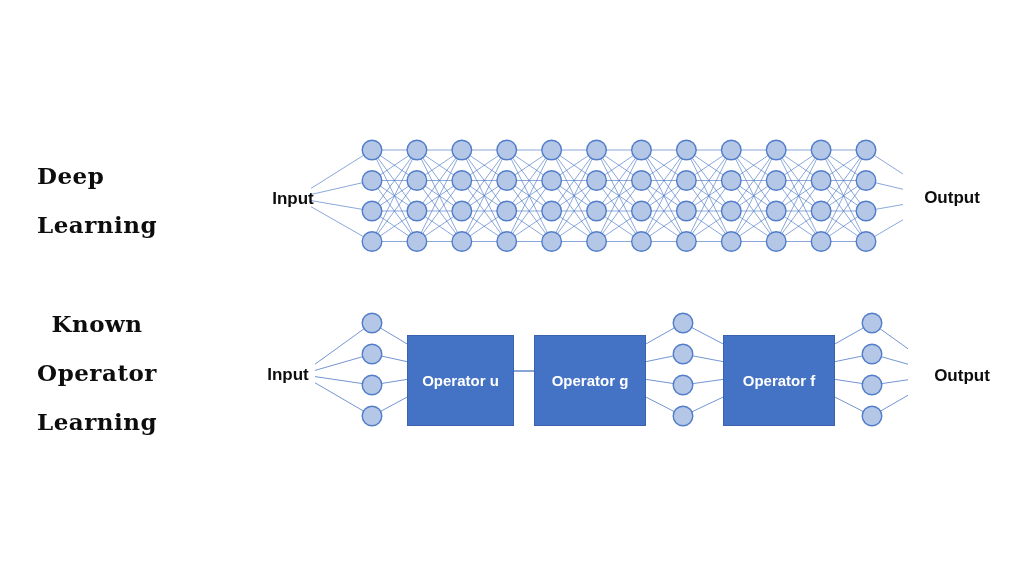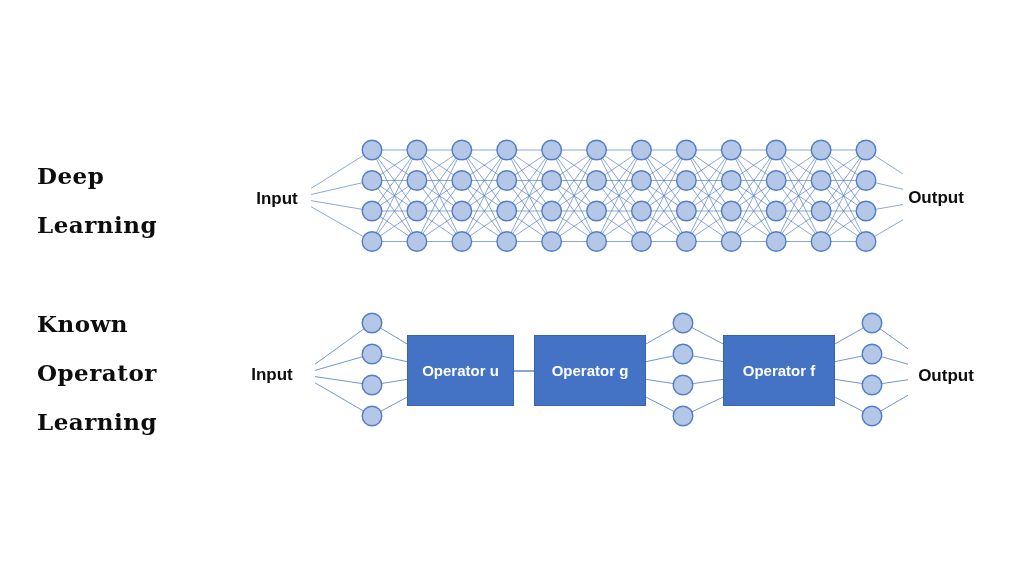--- a/index.html
+++ b/index.html
@@ -23,38 +23,39 @@
     position: absolute;
     font-family: "DejaVu Serif", serif;
     font-weight: bold;
     font-size: 23px;
     line-height: 49px;
     letter-spacing: 0.5px;
     color: var(--title-color, #0d0d0d);
     white-space: pre-line;
   }
   .title-top { left: 37px; top: 151px; }
-  .title-bottom { left: 37px; top: 299px; }
+  .title-bottom { left: 37px; top: 299px; text-align: center; }
   .io-label {
     position: absolute;
     transform: translate(-50%, -50%);
     font-family: "Liberation Sans", sans-serif;
     font-weight: 600;
     font-size: 17px;
     color: var(--title-color, #1a1a1a);
     white-space: nowrap;
+    margin-left: 16px;
   }
   .io-top-input    { left: 277px; top: 199px; }
   .io-top-output   { left: 936px; top: 198px; }
   .io-bottom-input { left: 272px; top: 375px; }
   .io-bottom-output{ left: 946px; top: 376px; }
   .op-box {
     position: absolute;
     top: 335px;
-    height: 71px;
+    height: 91px;
     background: var(--box-fill, #4472c4);
     border: 1px solid var(--box-border, #3a62ad);
     box-sizing: border-box;
     display: flex;
     align-items: center;
     justify-content: center;
   }
   .op-box .op-label {
     color: var(--box-text, #ffffff);
     font-family: "Liberation Sans", sans-serif;

